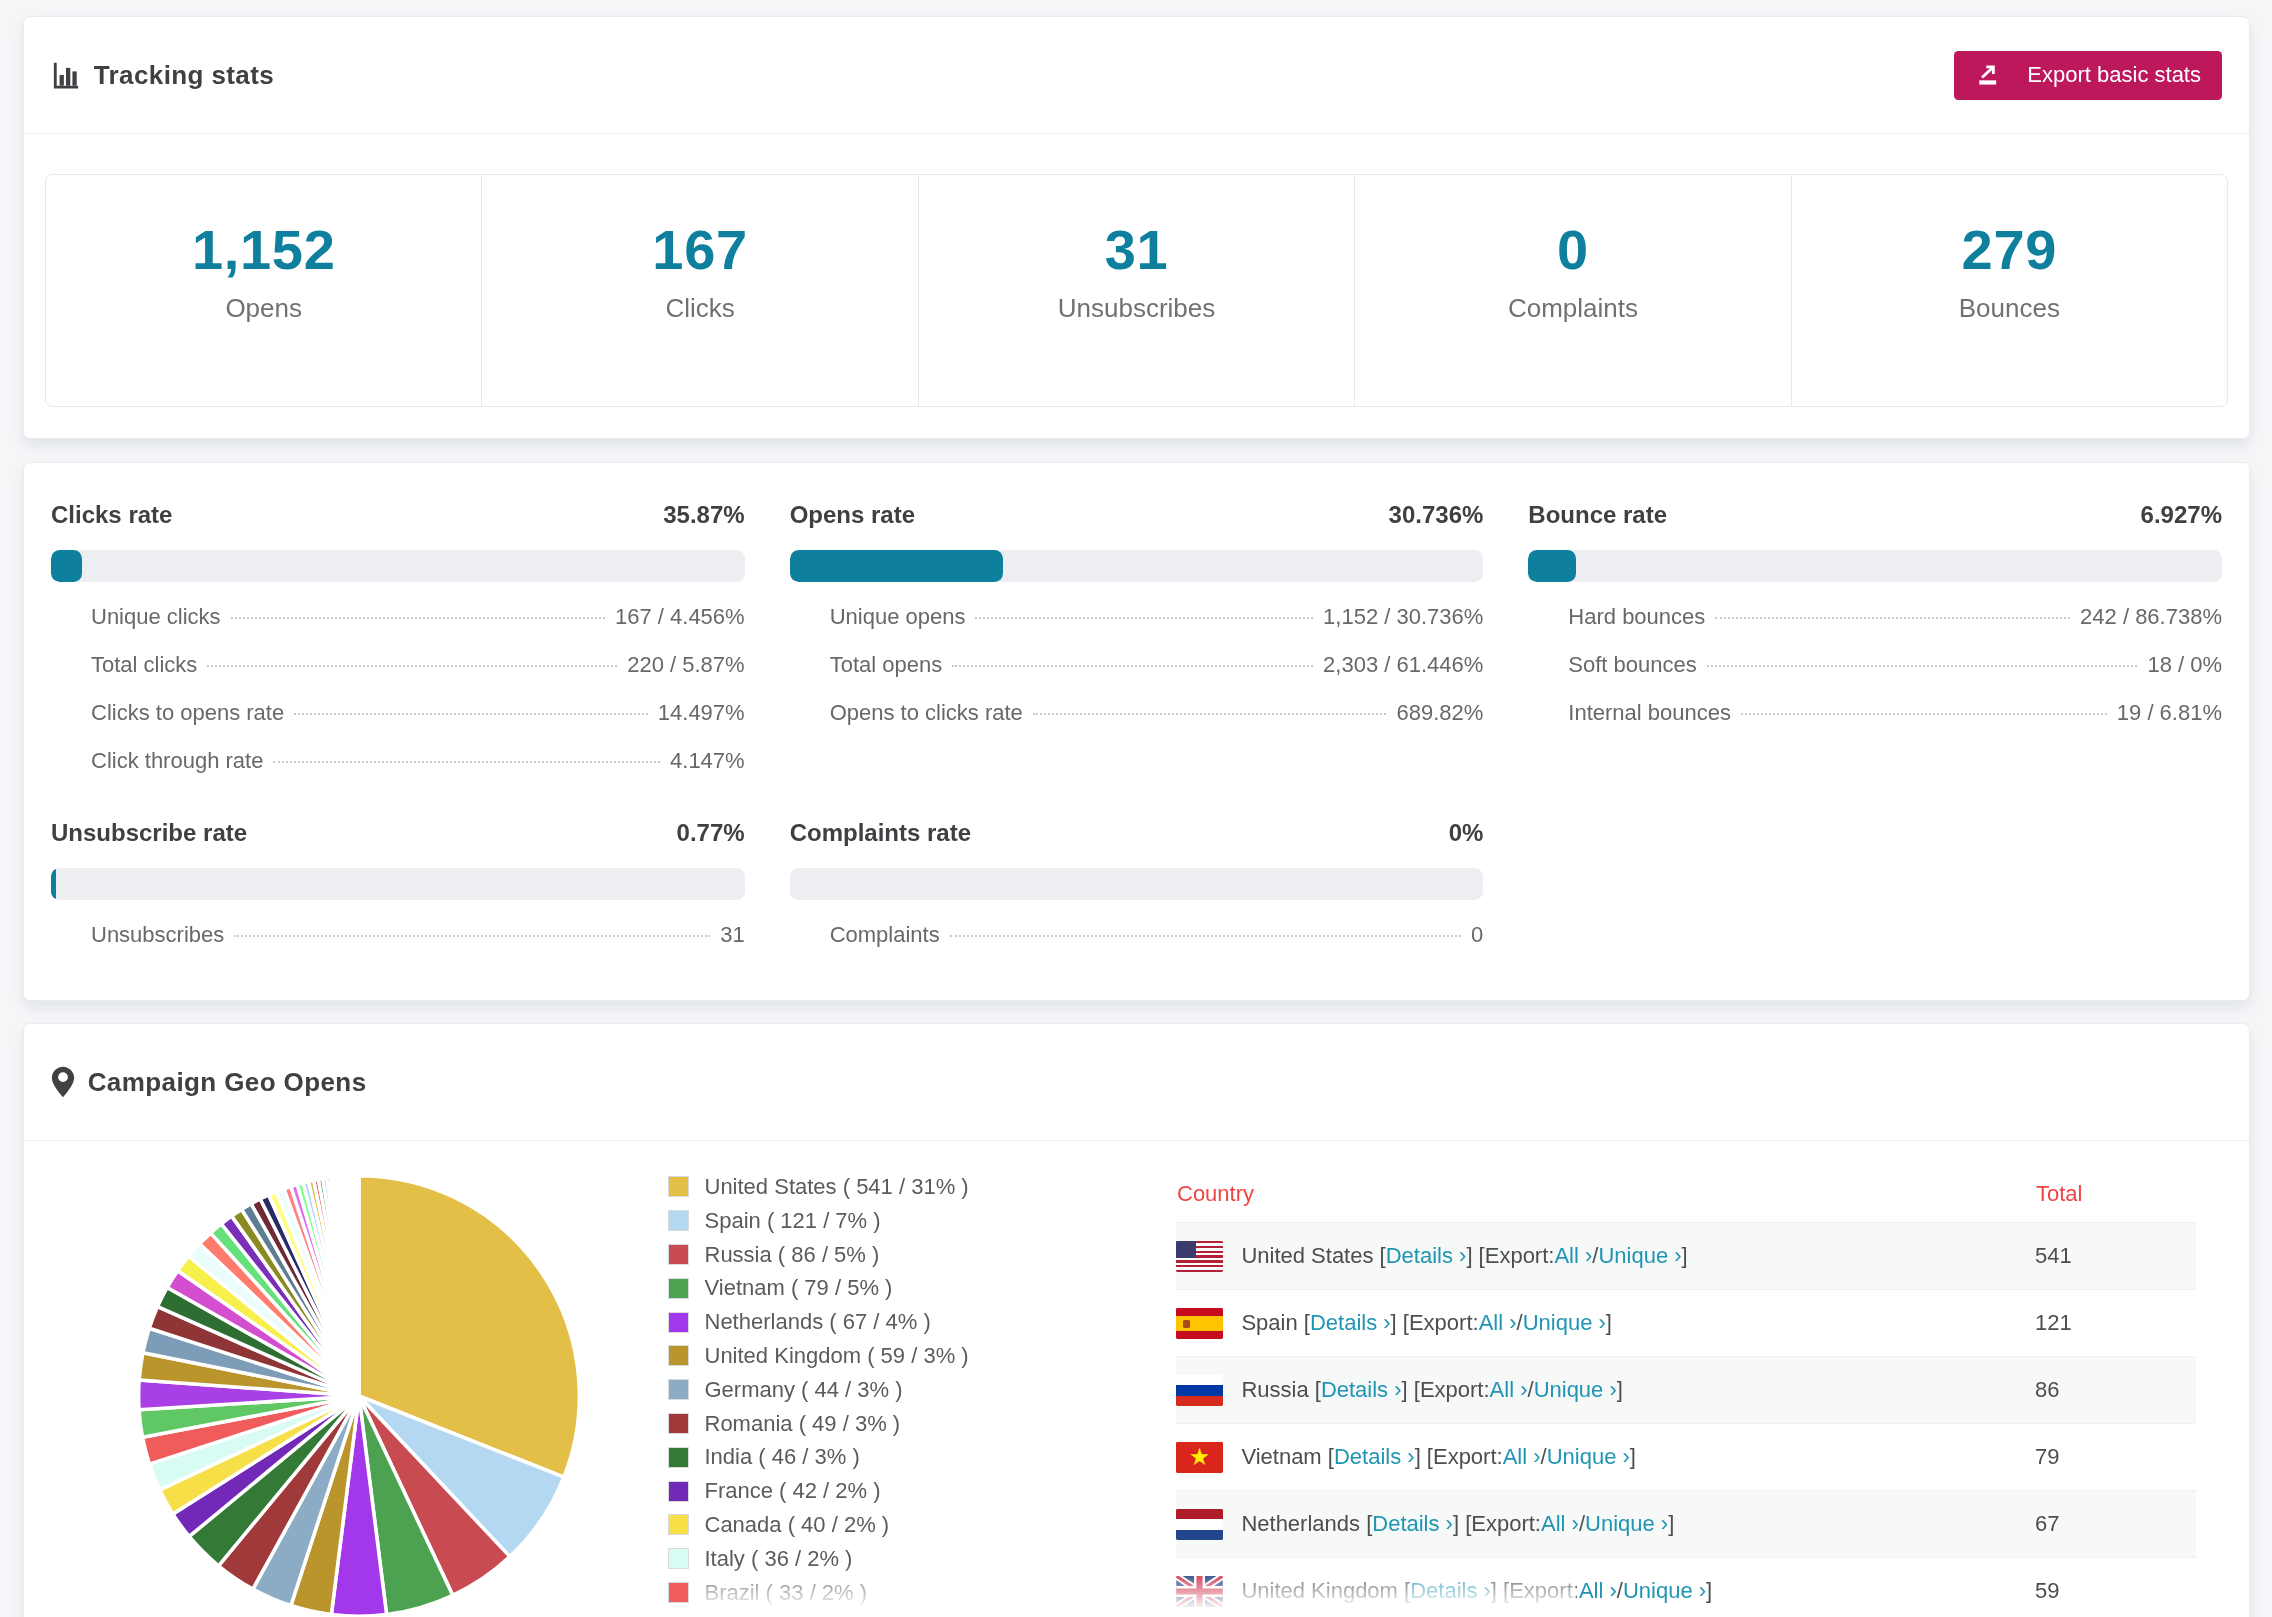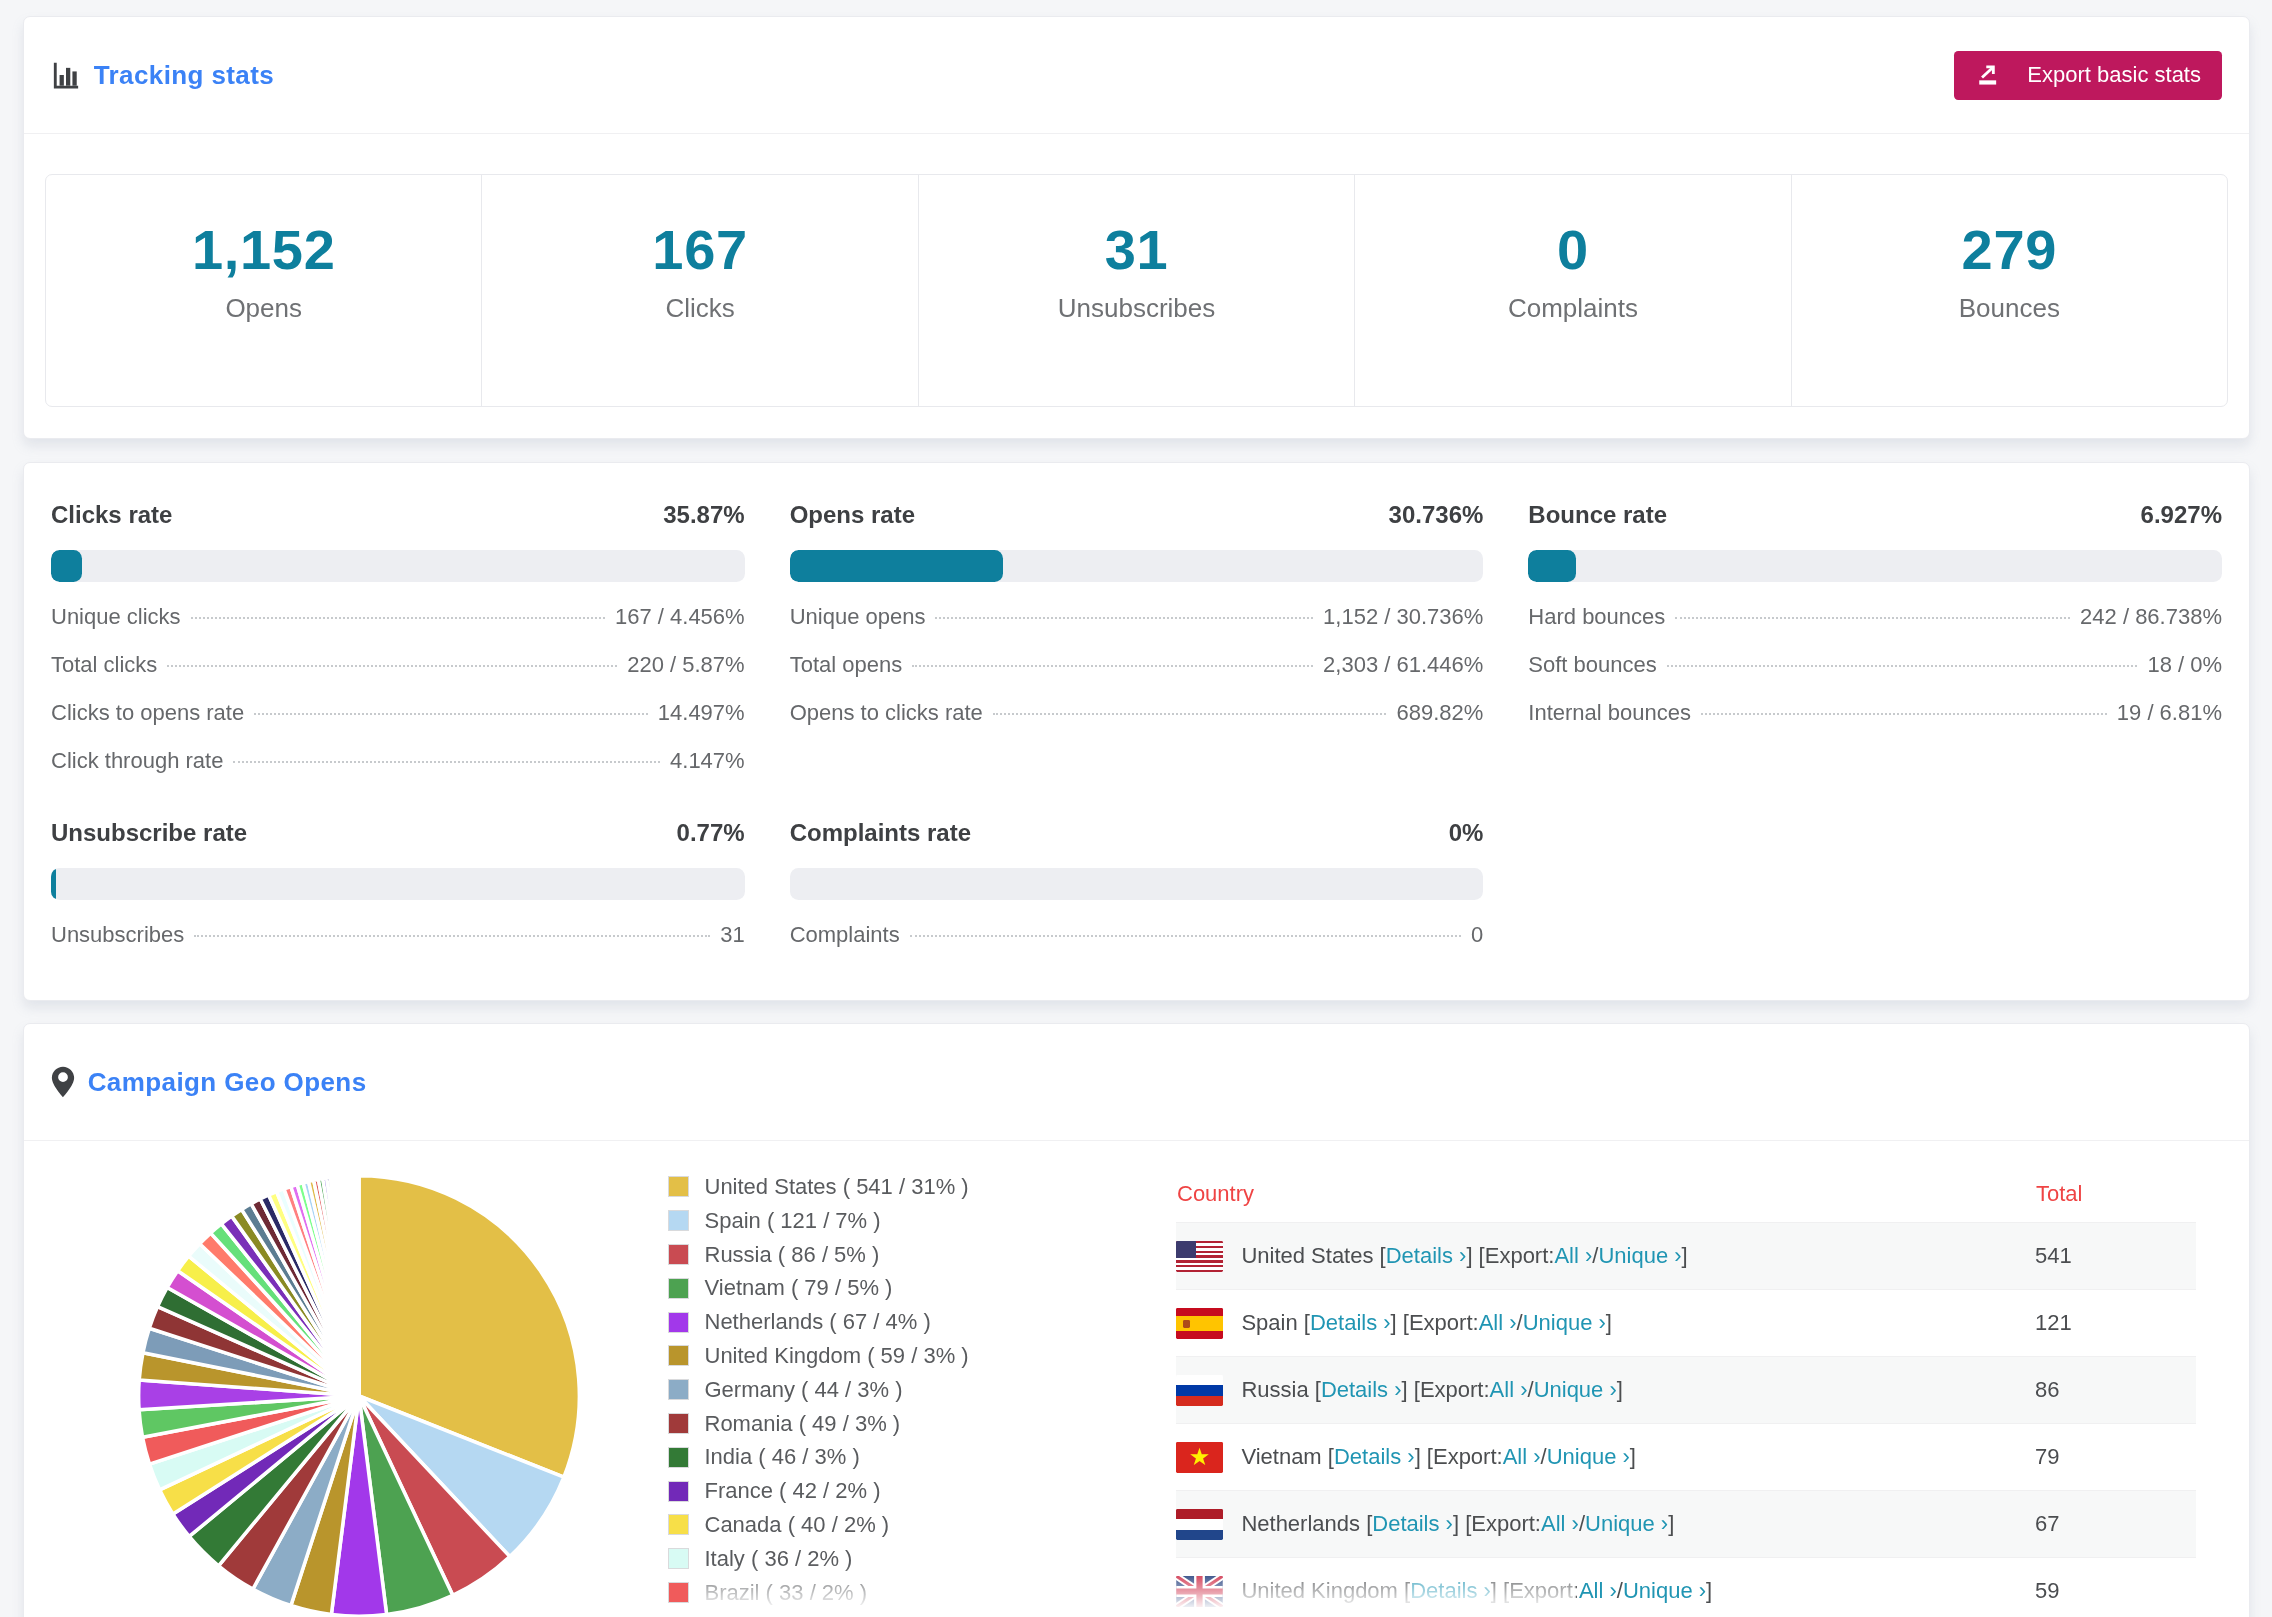--- a/index.html
+++ b/index.html
@@ -15,21 +15,21 @@
     background:#fff;border:0.7px solid #eaebef;border-radius:7px;
     box-shadow:0 7px 11.3px rgba(140,152,170,.18);
   }
   .card + .card{margin-top:22.6px;}
 
   
   .card-header{
     display:flex;align-items:center;height:116px;padding:0 27px;
     border-bottom:1.4px solid #f0f0f2;
   }
-  .card-title{font-size:26px;font-weight:600;color:#3b82f6;letter-spacing:0.4px;}
+  .card-title{font-size:26px;font-weight:600;color:#404040;letter-spacing:0.4px;}
   .hdr-icon{margin-right:12.7px;display:flex;align-items:center;}
   .export-btn{
     margin-left:auto;display:flex;align-items:center;gap:27px;
     background:#be185d;color:#fff;border:none;border-radius:4.2px;
     height:49px;padding:0 21px;font-size:22px;font-family:inherit;cursor:pointer;
   }
   .stats-row{
     margin:40px 21px 31px;border:1.4px solid #e8e9ed;border-radius:7px;
     display:flex;background:#fff;
   }
@@ -38,21 +38,21 @@
   .stat-value{font-size:56px;font-weight:700;color:#0e7f9d;letter-spacing:0.7px;}
   .stat-label{font-size:26px;color:#6f7174;margin-top:11.3px;}
 
   
   .rates-card{padding:38px 27px 52px;}
   .rates-grid{display:grid;grid-template-columns:1fr 1fr 1fr;column-gap:48px;row-gap:73px;gap:45px;}
   .rate-head{display:flex;justify-content:space-between;align-items:baseline;
     font-size:24px;font-weight:700;color:#3e4043;margin-bottom:21px;}
   .rate-bar{height:32px;background:#edeef2;border-radius:8.5px;overflow:hidden;position:relative;}
   .rate-fill{position:absolute;left:0;top:0;bottom:0;background:#0e7f9d;border-radius:8.5px;}
-  .rate-rows{margin-top:11.3px;}
+  .rate-rows{margin-top:11.3px;margin-left:40px;}
   .rate-row{display:flex;align-items:baseline;margin-top:22px;font-size:22px;color:#66686b;}
   .rate-row .leader{flex:1;border-bottom:2.1px dotted #c7cacd;margin:0 10px;transform:translateY(-5px);}
 
   
   .geo-card{height:611px;overflow:hidden;position:relative;}
   .geo-content{display:flex;padding:24px 53px 0 27px;}
   .pie-wrap{flex:none;width:452px;height:452px;margin:4.2px 0 0 82px;}
   .legend{flex:none;width:395px;margin:8.5px 0 0 83px;}
   .legend-item{display:flex;align-items:center;margin-bottom:7.8px;}
   .legend-swatch{width:19px;height:19px;border:1.4px solid #d9dadc;margin-right:15.5px;flex:none;}

